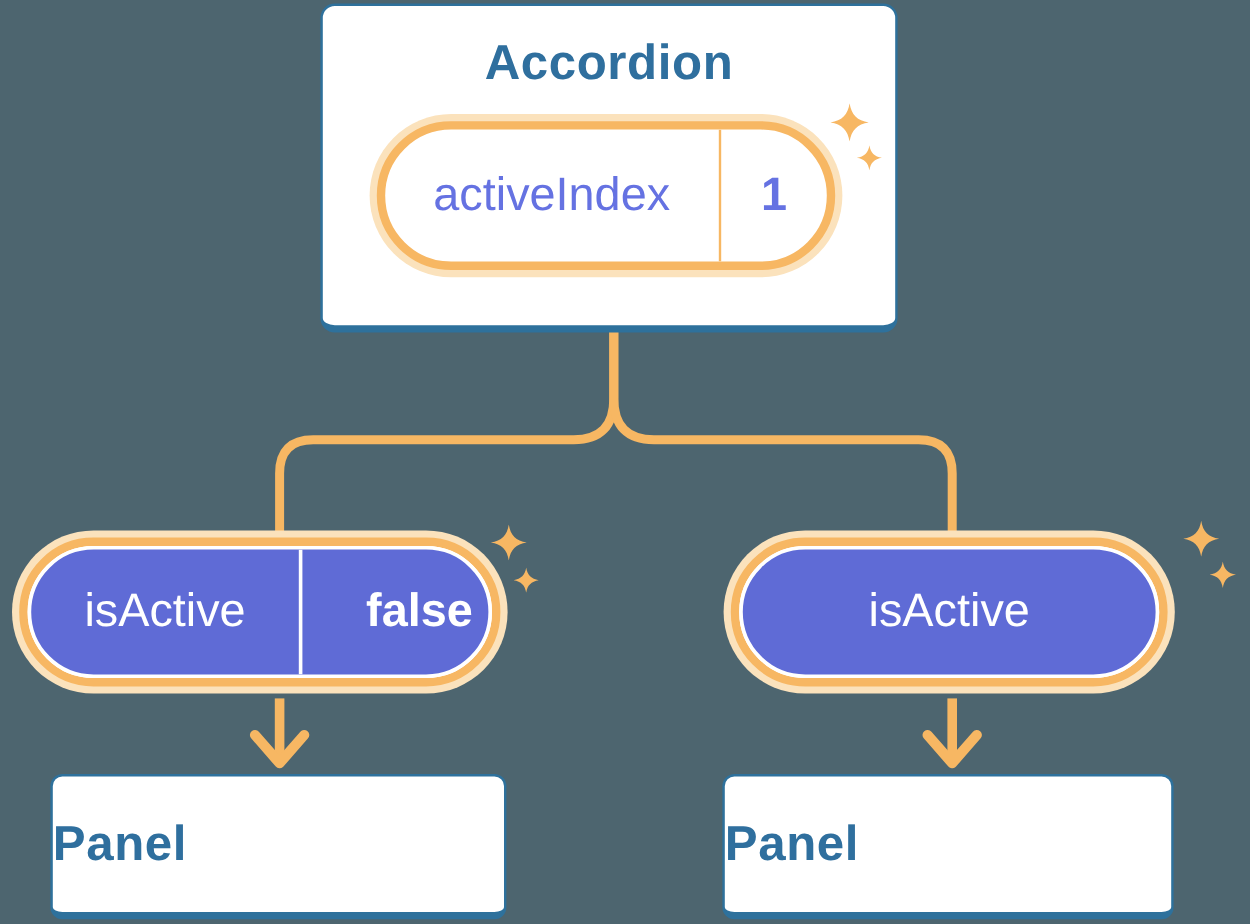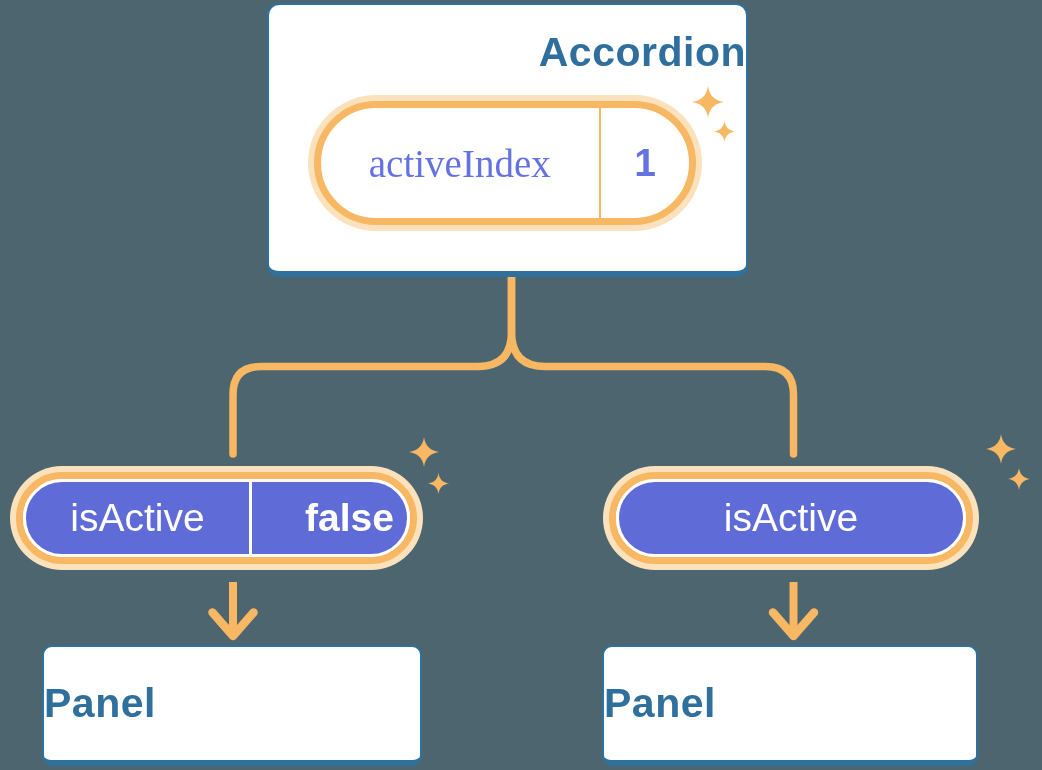--- a/index.html
+++ b/index.html
@@ -13,39 +13,39 @@
 
   svg.connectors{ position:absolute; left:0; top:0; width:1042px; height:770px; z-index:1; }
   svg.connectors path{ fill:none; stroke:var(--orange); }
   path.branch{ stroke-width:7.5; stroke-linecap:round; }
   path.shaft{ stroke-width:8; stroke-linecap:butt; }
   path.head{ stroke-width:8.5; stroke-linecap:round; stroke-linejoin:round; }
 
   .card{ position:absolute; background:var(--white); border:2.5px solid var(--blue);
          border-bottom-width:6px; z-index:2; }
   .accordion-card{ left:267px; top:3px; width:481px; height:274px; border-radius:12px; }
-  .card-title{ text-align:right; margin-top:24px; font-size:41px; font-weight:600;
+  .card-title{ text-align:center; margin-top:24px; font-size:41px; font-weight:600;
                color:var(--heading); letter-spacing:.5px; }
 
   .panel-card{ top:645px; height:121px; border-radius:10px;
                display:flex; align-items:center; justify-content:flex-start; }
   .panel-card.left{ left:42px; width:380px; }
   .panel-card.right{ left:602px; width:376px; }
   .panel-title{ font-size:41px; font-weight:600; color:var(--heading); letter-spacing:.5px; }
 
   .state-pill{ position:absolute; left:45px; top:96px; width:382px; height:124px;
                background:var(--white); border:7px solid var(--orange); border-radius:999px;
                box-shadow:0 0 0 6px var(--glow); display:flex; overflow:hidden; }
   .state-pill .cell{ display:flex; align-items:center; justify-content:center;
                      font-size:39px; color:var(--purple-text); }
-  .state-pill .cell.name{ flex:1;font-family:Liberation Serif, serif; }
+  .state-pill .cell.name{ flex:1; }
   .state-pill .vdiv{ width:2.5px; background:var(--orange); }
   .state-pill .cell.value{ width:88px; font-weight:700; }
 
-  .prop-pill{ position:absolute; top:472px; height:92px; background:var(--white);
+  .prop-pill{ position:absolute; top:448px; height:124px; background:var(--white);
               border:7px solid var(--orange); border-radius:999px;
               box-shadow:0 0 0 6px var(--glow); z-index:2;text-align:right; }
   .prop-pill.left{ left:16px; width:401px; }
   .prop-pill.right{ left:609px; width:364px; }
   .prop-inner{ width:100%; height:100%; background:var(--purple); border:3.5px solid var(--white);
                border-radius:999px; display:flex; overflow:hidden; }
   .prop-inner .cell{ display:flex; align-items:center; justify-content:center;
                      color:var(--white); font-size:39px; }
   .prop-inner .cell.name{ flex:1; }
   .prop-inner .cell.value{ border-left:3px solid var(--white); font-weight:700; }

